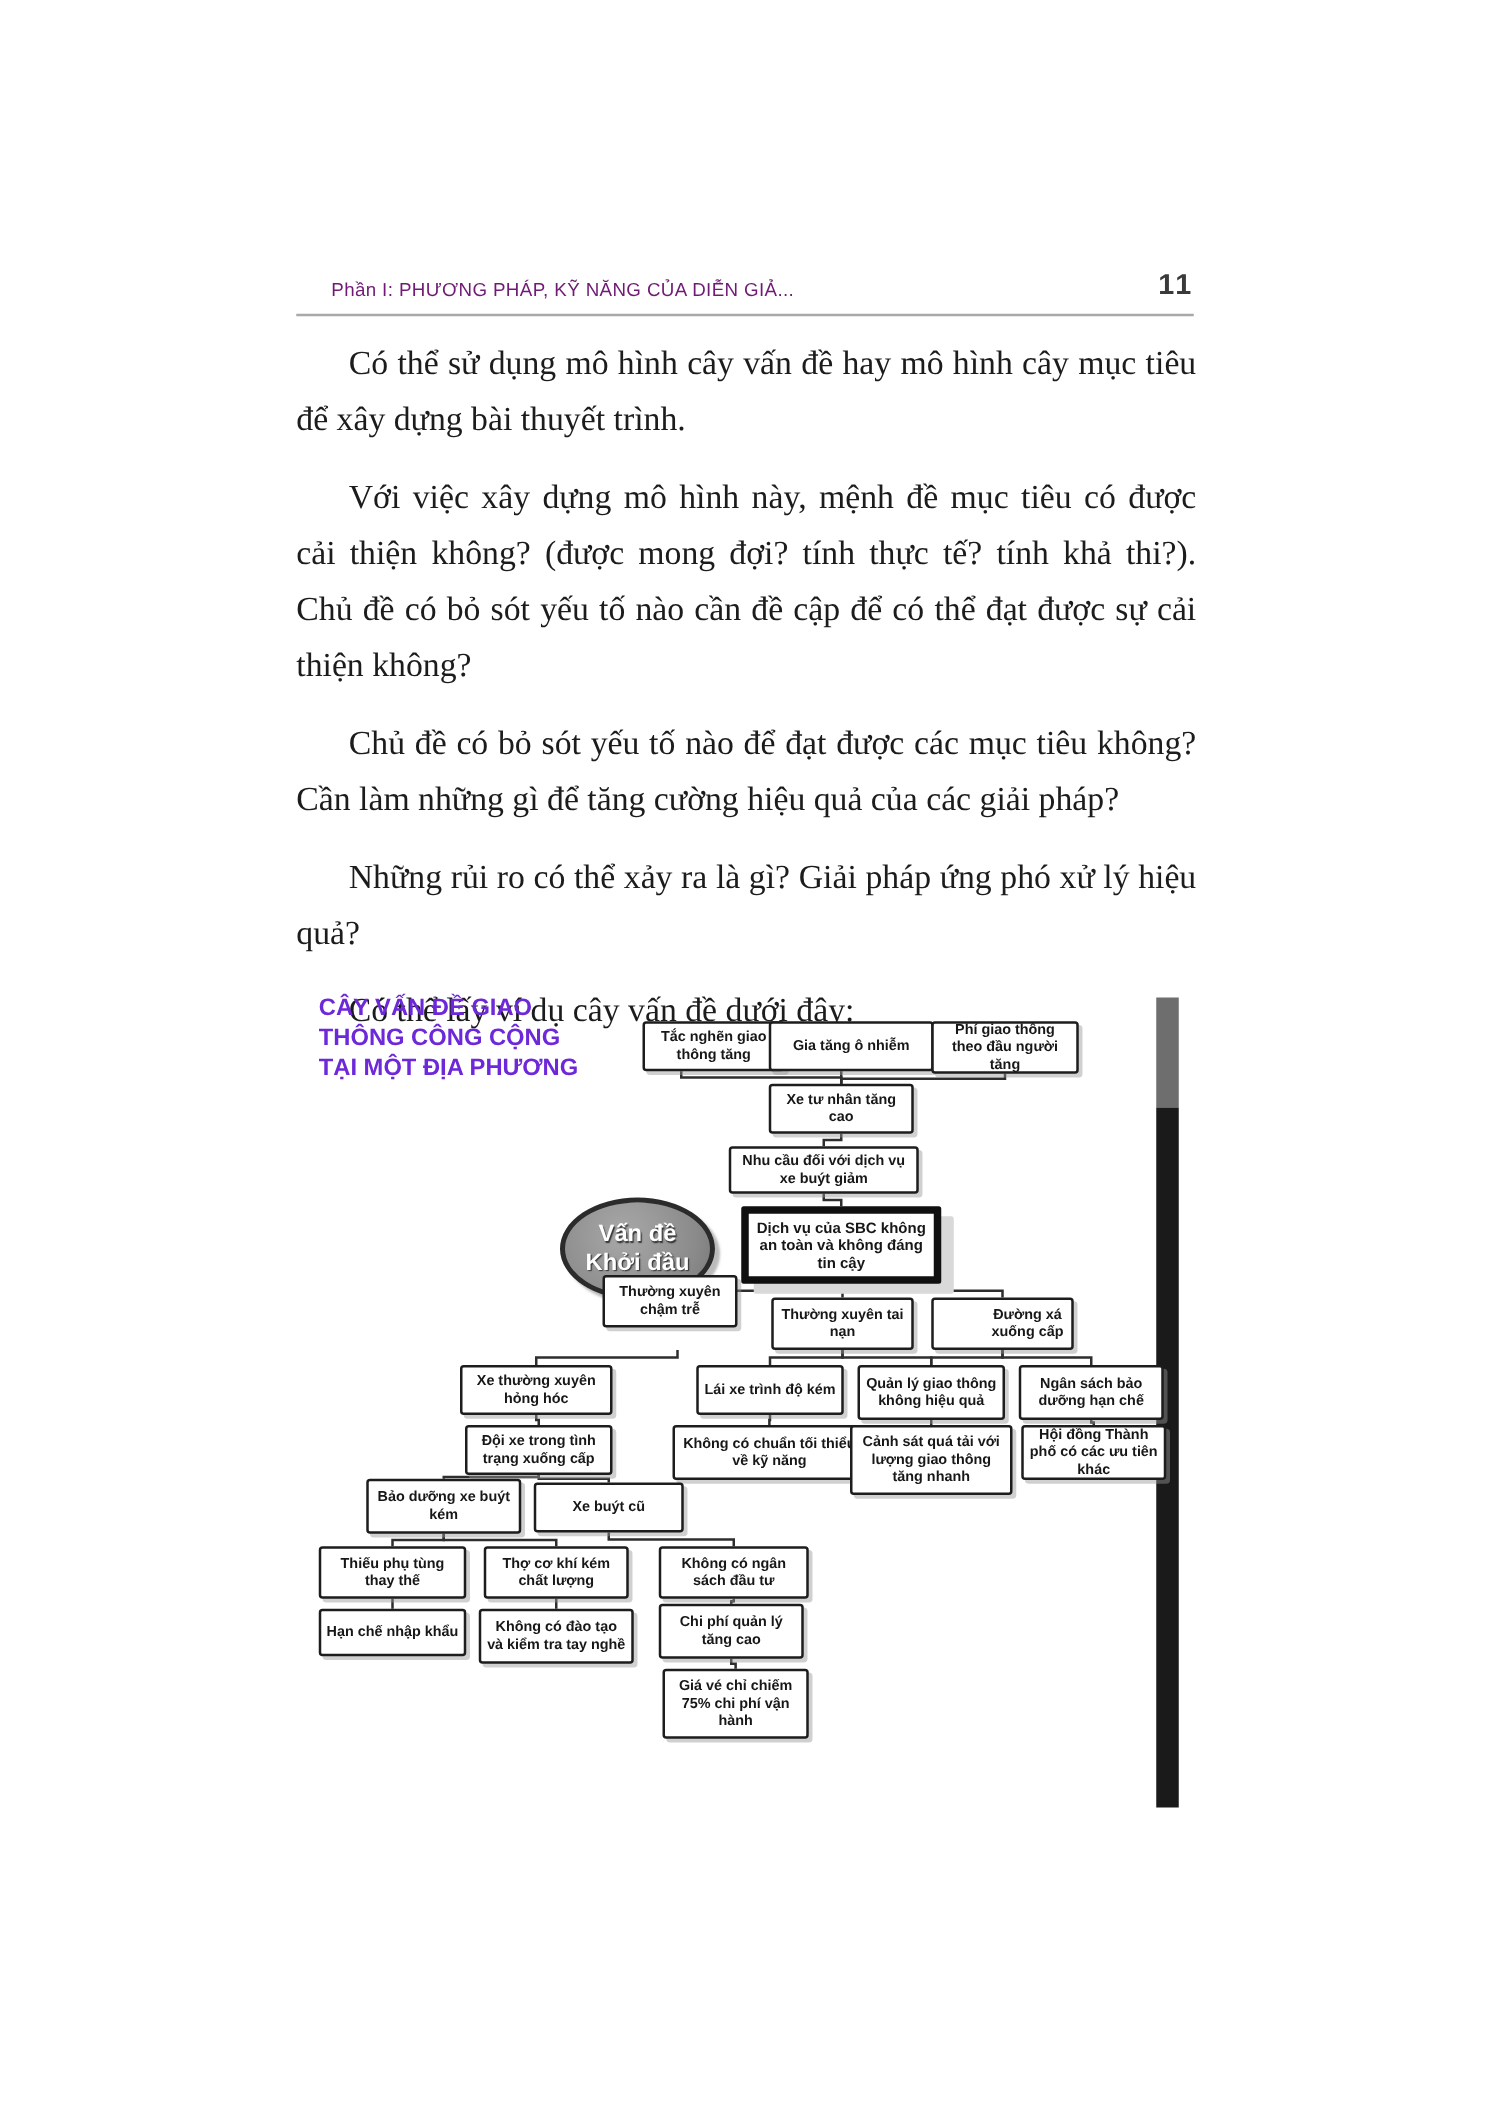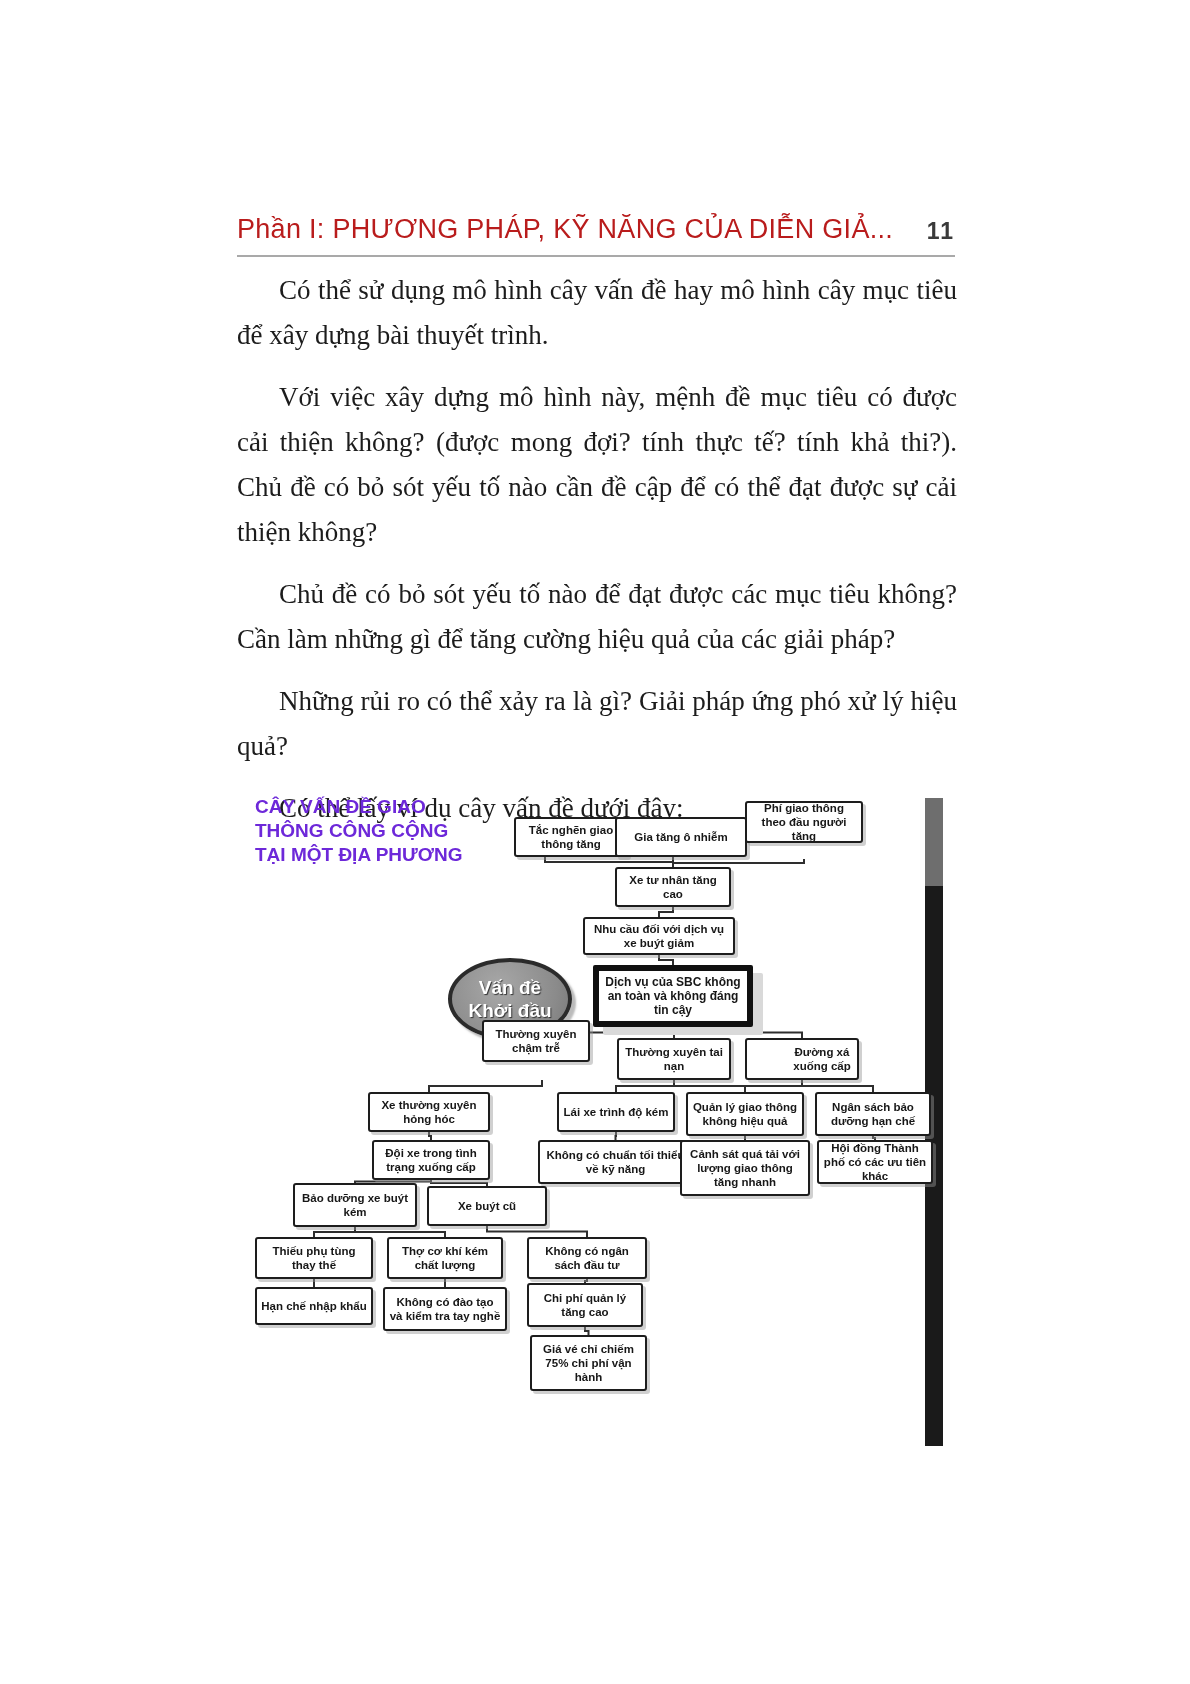--- a/index.html
+++ b/index.html
@@ -13,21 +13,21 @@
     overflow:hidden;
   }
   
   .header{
     position:absolute;left:237px;top:214px;width:718px;
     display:flex;justify-content:space-between;align-items:flex-end;
     border-bottom:2px solid #a9a9a9;
     padding-bottom:10px;
     font-family:"Liberation Sans", sans-serif;
   }
-  .header-title{font-size:27px;color:#b91c1c;letter-spacing:.3px;}
+  .header-title{font-size:15px;color:#701a75;letter-spacing:.3px;margin-left:28px;}
   .page-number{font-size:23px;color:#3a3a3a;letter-spacing:2px;font-weight:bold;}
   
   .body-text{
     position:absolute;left:237px;top:268px;width:720px;
     font-size:27px;line-height:45px;text-align:justify;
   }
   .body-text p{margin:0 0 17px 0;text-indent:42px;}
   
   .diagram{position:absolute;left:0;top:755px;width:1190px;height:929px;}
   .diagram svg{position:absolute;left:0;top:0;width:1190px;height:929px;}
@@ -110,21 +110,21 @@
         <polyline points="445,532 445,528 445,528 445,524"></polyline>
         <polyline points="585,528 585,526 587,526 587,524"></polyline>
         <polyline points="588.5,580 588.5,576 585,576 585,572"></polyline>
       </svg>
     <div class="diagram-title">CÂY VẤN ĐỀ GIAO THÔNG CÔNG CỘNG TẠI MỘT ĐỊA PHƯƠNG</div>
     <div class="scan-bar scan-bar-gray"></div>
     <div class="scan-bar scan-bar-black"></div>
     <div id="boxes">
         <div class="tree-box" style="left: 488px; top: 62px; width: 114px; height: 40px; margin-left: 26px;">Tắc nghẽn giao thông tăng</div>
         <div class="tree-box" style="left: 615px; top: 62px; width: 132px; height: 40px; text-align: right;">Gia tăng ô nhiễm</div>
-        <div class="tree-box" style="left: 745px; top: 46px; width: 118px; height: 42px;">Phí giao thông theo đầu người tăng</div>
+        <div class="tree-box" style="left: 745px; top: 62px; width: 118px; height: 42px;">Phí giao thông theo đầu người tăng</div>
         <div class="tree-box" style="left: 615px; top: 112px; width: 116px; height: 40px;">Xe tư nhân tăng cao</div>
         <div class="tree-box" style="left: 583px; top: 162px; width: 152px; height: 38px;">Nhu cầu đối với dịch vụ xe buýt giảm</div>
         <div class="tree-box ellipse" style="left: 448px; top: 203px; width: 124px; height: 82px;">Vấn đề Khởi đầu</div>
         <div class="tree-box core" style="left: 593px; top: 210px; width: 160px; height: 62px;">Dịch vụ của SBC không an toàn và không đáng tin cậy</div>
         <div class="tree-box" style="left: 482px; top: 265px; width: 108px; height: 42px;">Thường xuyên chậm trễ</div>
         <div class="tree-box" style="left: 617px; top: 283px; width: 114px; height: 42px;">Thường xuyên tai nạn</div>
         <div class="tree-box" style="left: 745px; top: 283px; width: 114px; height: 42px; padding-left: 44px;">Đường xá xuống cấp</div>
         <div class="tree-box" style="left: 368px; top: 337px; width: 122px; height: 40px;">Xe thường xuyên hỏng hóc</div>
         <div class="tree-box" style="left: 557px; top: 337px; width: 118px; height: 40px;">Lái xe trình độ kém</div>
         <div class="tree-box" style="left: 686px; top: 337px; width: 118px; height: 44px;">Quản lý giao thông không hiệu quả</div>

